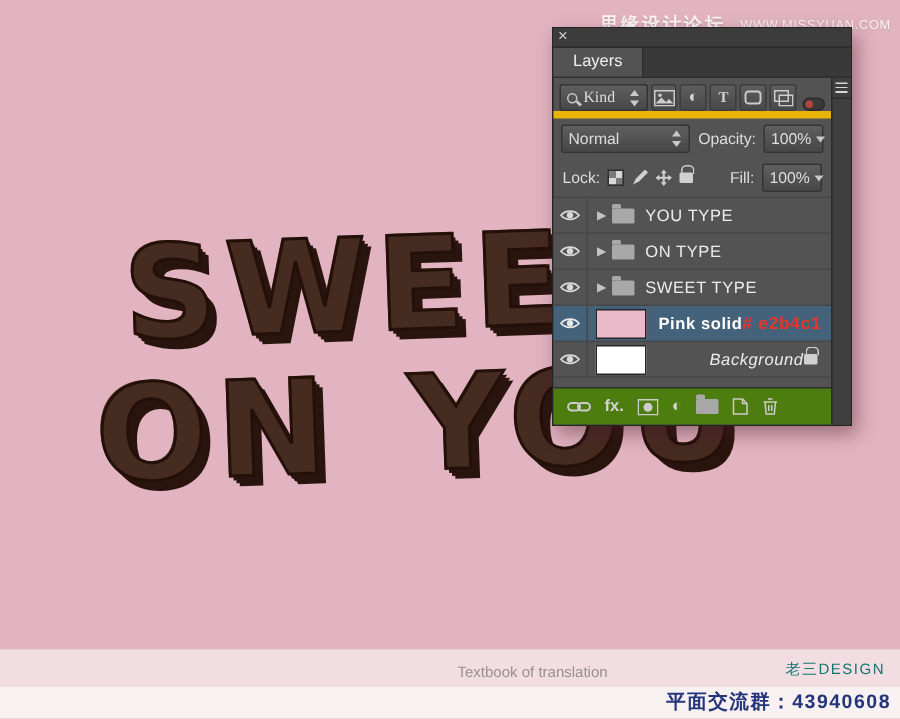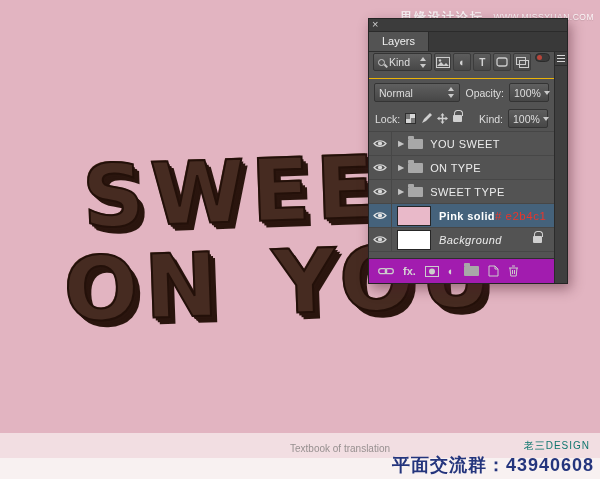--- a/index.html
+++ b/index.html
@@ -26,21 +26,21 @@
   .titlebar { height:13px; background:#3c3c3c; border-bottom:1px solid #2b2b2b; position:relative; }
   .close { position:absolute; left:3px; top:-1px; font-size:11px; color:#cfcfcf; line-height:13px; }
   .tabrow { height:20px; background:#393939; display:flex; align-items:flex-end; border-bottom:1px solid #2e2e2e;text-align:right; }
   .tab { background:#535353; height:19px; line-height:19px; padding:0 13px; font-size:11px; color:#f0f0f0; border-right:1px solid #2b2b2b; }
   .pbody { position:absolute; left:0; right:13px; top:34px; bottom:0; }
 
   .dd { display:flex; align-items:center; height:18px; padding:0 4px;
         background:linear-gradient(#5f5f5f,#474747); border:1px solid #343434; border-radius:2px; }
   .lbl { font-size:10.5px; color:#dedede; white-space:nowrap; }
 
-  .filter-row { height:26px; display:flex; align-items:flex-start; padding:0 4px; border-bottom:1px solid #eab308; }
+  .filter-row { height:26px; display:flex; align-items:flex-end; padding:0 4px; border-bottom:5px solid #eab308;font-family:Liberation Serif, serif; }
   .kind-dd { width:62px; }
   .mag { width:7px; height:7px; border:1.5px solid #c9c9c9; border-radius:50%; position:relative; margin-right:4px; flex:none; }
   .mag::after { content:""; position:absolute; width:4px; height:1.5px; background:#c9c9c9; transform:rotate(45deg); right:-3.5px; bottom:-1.5px; }
   .updown { width:7px; height:11px; margin-left:auto; position:relative; flex:none; }
   .updown::before { content:""; position:absolute; top:0; left:0; border-left:3.5px solid transparent; border-right:3.5px solid transparent; border-bottom:4px solid #c9c9c9; }
   .updown::after  { content:""; position:absolute; bottom:0; left:0; border-left:3.5px solid transparent; border-right:3.5px solid transparent; border-top:4px solid #c9c9c9; }
   .caret { margin-left:3px; width:0; height:0; border-left:3.5px solid transparent; border-right:3.5px solid transparent; border-top:4.5px solid #c9c9c9; }
   .ficon { width:19px; height:18px; margin-left:2px; display:flex; align-items:center; justify-content:center;
            background:linear-gradient(#5d5d5d,#484848); border:1px solid #3c3c3c; border-radius:2px; color:#d2d2d2; font-size:10px; }
   .ftoggle { width:15px; height:9px; border-radius:5px; background:#3a3a3a; border:1px solid #2b2b2b; margin-left:4px; position:relative; flex:none; }
@@ -62,41 +62,41 @@
   .row.selected { background:#45627b; }
   .eyecell { width:23px; align-self:stretch; display:flex; align-items:center; justify-content:center; border-right:1px solid #474747; flex:none; }
   .tri { font-size:8px; color:#c4c4c4; margin:0 4px 0 6px; flex:none; }
   .folder { width:15px; height:10px; background:#a8a8a8; border-radius:1px; position:relative; margin-right:7px; flex:none; }
   .folder::before { content:""; position:absolute; top:-3px; left:0; width:6px; height:3px; background:#a8a8a8; border-radius:1px 1px 0 0; }
   .lname { font-size:11px; letter-spacing:.4px; color:#ececec; white-space:nowrap; }
   .row.selected .lname { color:#ffffff; font-weight:bold; }
   .swatch { width:34px; height:20px; border:1px solid #262626; margin:0 8px 0 5px; flex:none; }
   .sw-pink { background:#e9b9c9; }
   .sw-white { background:#ffffff; }
-  .hex { margin-left:auto; margin-right:18px; color:#e8352b; font-weight:normal; font-size:11.5px; letter-spacing:.5px; white-space:nowrap;text-align:right; }
-  .bgname { font-style:italic; }
+  .hex { margin-left:auto; margin-right:18px; color:#e8352b; font-weight:bold; font-size:11.5px; letter-spacing:.5px; white-space:nowrap;text-align:right; }
+  .bgname { font-style:italic;margin-left:34px; }
   .rowlock { margin-left:auto; margin-right:8px; }
   .filler { height:9px; background:#535353; }
 
-  .footerbar { position:absolute; left:0; right:0; bottom:0; height:25px; background:#a21caf;
+  .footerbar { position:absolute; left:0; right:0; bottom:0; height:25px; background:#4d7c0f;
                border-top:1px solid #2f2f2f; display:flex; align-items:center; gap:9px; padding:0 9px; }
   .fxlabel { font-size:11px; font-weight:bold; color:#d4d4d4; }
   .adj-glyph { font-size:11px; color:#d4d4d4; line-height:1; }
   .footerbar .folder { margin-right:0; }
 
   .scrollstrip { position:absolute; top:33px; right:0; bottom:0; width:13px; background:#3f3f3f; border-left:1px solid #2b2b2b; }
   .menu-btn { height:14px; border-bottom:1px solid #2c2c2c; display:flex; align-items:center; justify-content:center; }
   .menu-glyph { width:8px; height:7px; background:repeating-linear-gradient(#d8d8d8 0 1px, transparent 1px 3px); }
 
   
   .bottombar { position:absolute; left:0; right:0; bottom:0; height:46px; background:#f2dee2; }
   .bb-lower { position:absolute; left:0; right:0; bottom:0; height:21px; background:#f8f1f1; }
-  .note { position:absolute; left:290px; top:10px; font-size:10px; color:#979090; }
+  .note { position:absolute; left:305px; top:10px; font-size:10px; color:#979090; }
   .brand-red { position:absolute; right:10px; top:6px; font-size:10px; font-weight:normal; color:#0f766e; letter-spacing:1px; }
-  .brand-blue { position:absolute; right:6px; bottom:2px; font-size:18px; font-weight:bold; color:#24357d; letter-spacing:1px; }
+  .brand-blue { position:absolute; right:6px; bottom:2px; font-size:13px; font-weight:bold; color:#24357d; letter-spacing:1px; }
 
   svg { display:block; }
 </style>
 </head>
 <body>
 
 <div class="stage">
 
   <div class="watermark">
     <span class="wm-cn">思缘设计论坛</span>
@@ -167,40 +167,40 @@
         <span class="lbl">Lock:</span>
         <span class="checker"></span>
         <svg width="11" height="11">
             <path d="M1 10 L3 6 L9 0 L11 2 L5 8 Z" fill="#d0d0d0"></path>
           </svg>
         <svg width="11" height="11">
             <path d="M5.5 0 L7.5 2.5 H6.2 V4.8 H8.5 V3.5 L11 5.5 L8.5 7.5 V6.2 H6.2 V8.5 H7.5 L5.5 11 L3.5 8.5 H4.8 V6.2 H2.5 V7.5 L0 5.5 L2.5 3.5 V4.8 H4.8 V2.5 H3.5 Z" fill="#d0d0d0"></path>
           </svg>
         <span class="lockicon"></span>
         <span class="fill-group">
-          <span class="lbl">Kind:</span>
+          <span class="lbl">Fill:</span>
           <span class="dd val-dd">
             <span class="lbl">100%</span>
             <span class="caret"></span>
           </span>
         </span>
       </div>
 
       <div class="list">
 
         <div class="row">
           <span class="eyecell">
             <svg width="14" height="9">
                 <path d="M1 4.5 C4 0.8 10 0.8 13 4.5 C10 8.2 4 8.2 1 4.5 Z" fill="none" stroke="#d8d8d8" stroke-width="1.2"></path>
                 <circle cx="7" cy="4.5" r="2.1" fill="#d8d8d8"></circle>
               </svg>
           </span>
           <span class="tri">▶</span>
           <span class="folder"></span>
-          <span class="lname">YOU SWEET</span>
+          <span class="lname">YOU TYPE</span>
         </div>
 
         <div class="row">
           <span class="eyecell">
             <svg width="14" height="9">
                 <path d="M1 4.5 C4 0.8 10 0.8 13 4.5 C10 8.2 4 8.2 1 4.5 Z" fill="none" stroke="#d8d8d8" stroke-width="1.2"></path>
                 <circle cx="7" cy="4.5" r="2.1" fill="#d8d8d8"></circle>
               </svg>
           </span>
           <span class="tri">▶</span>

